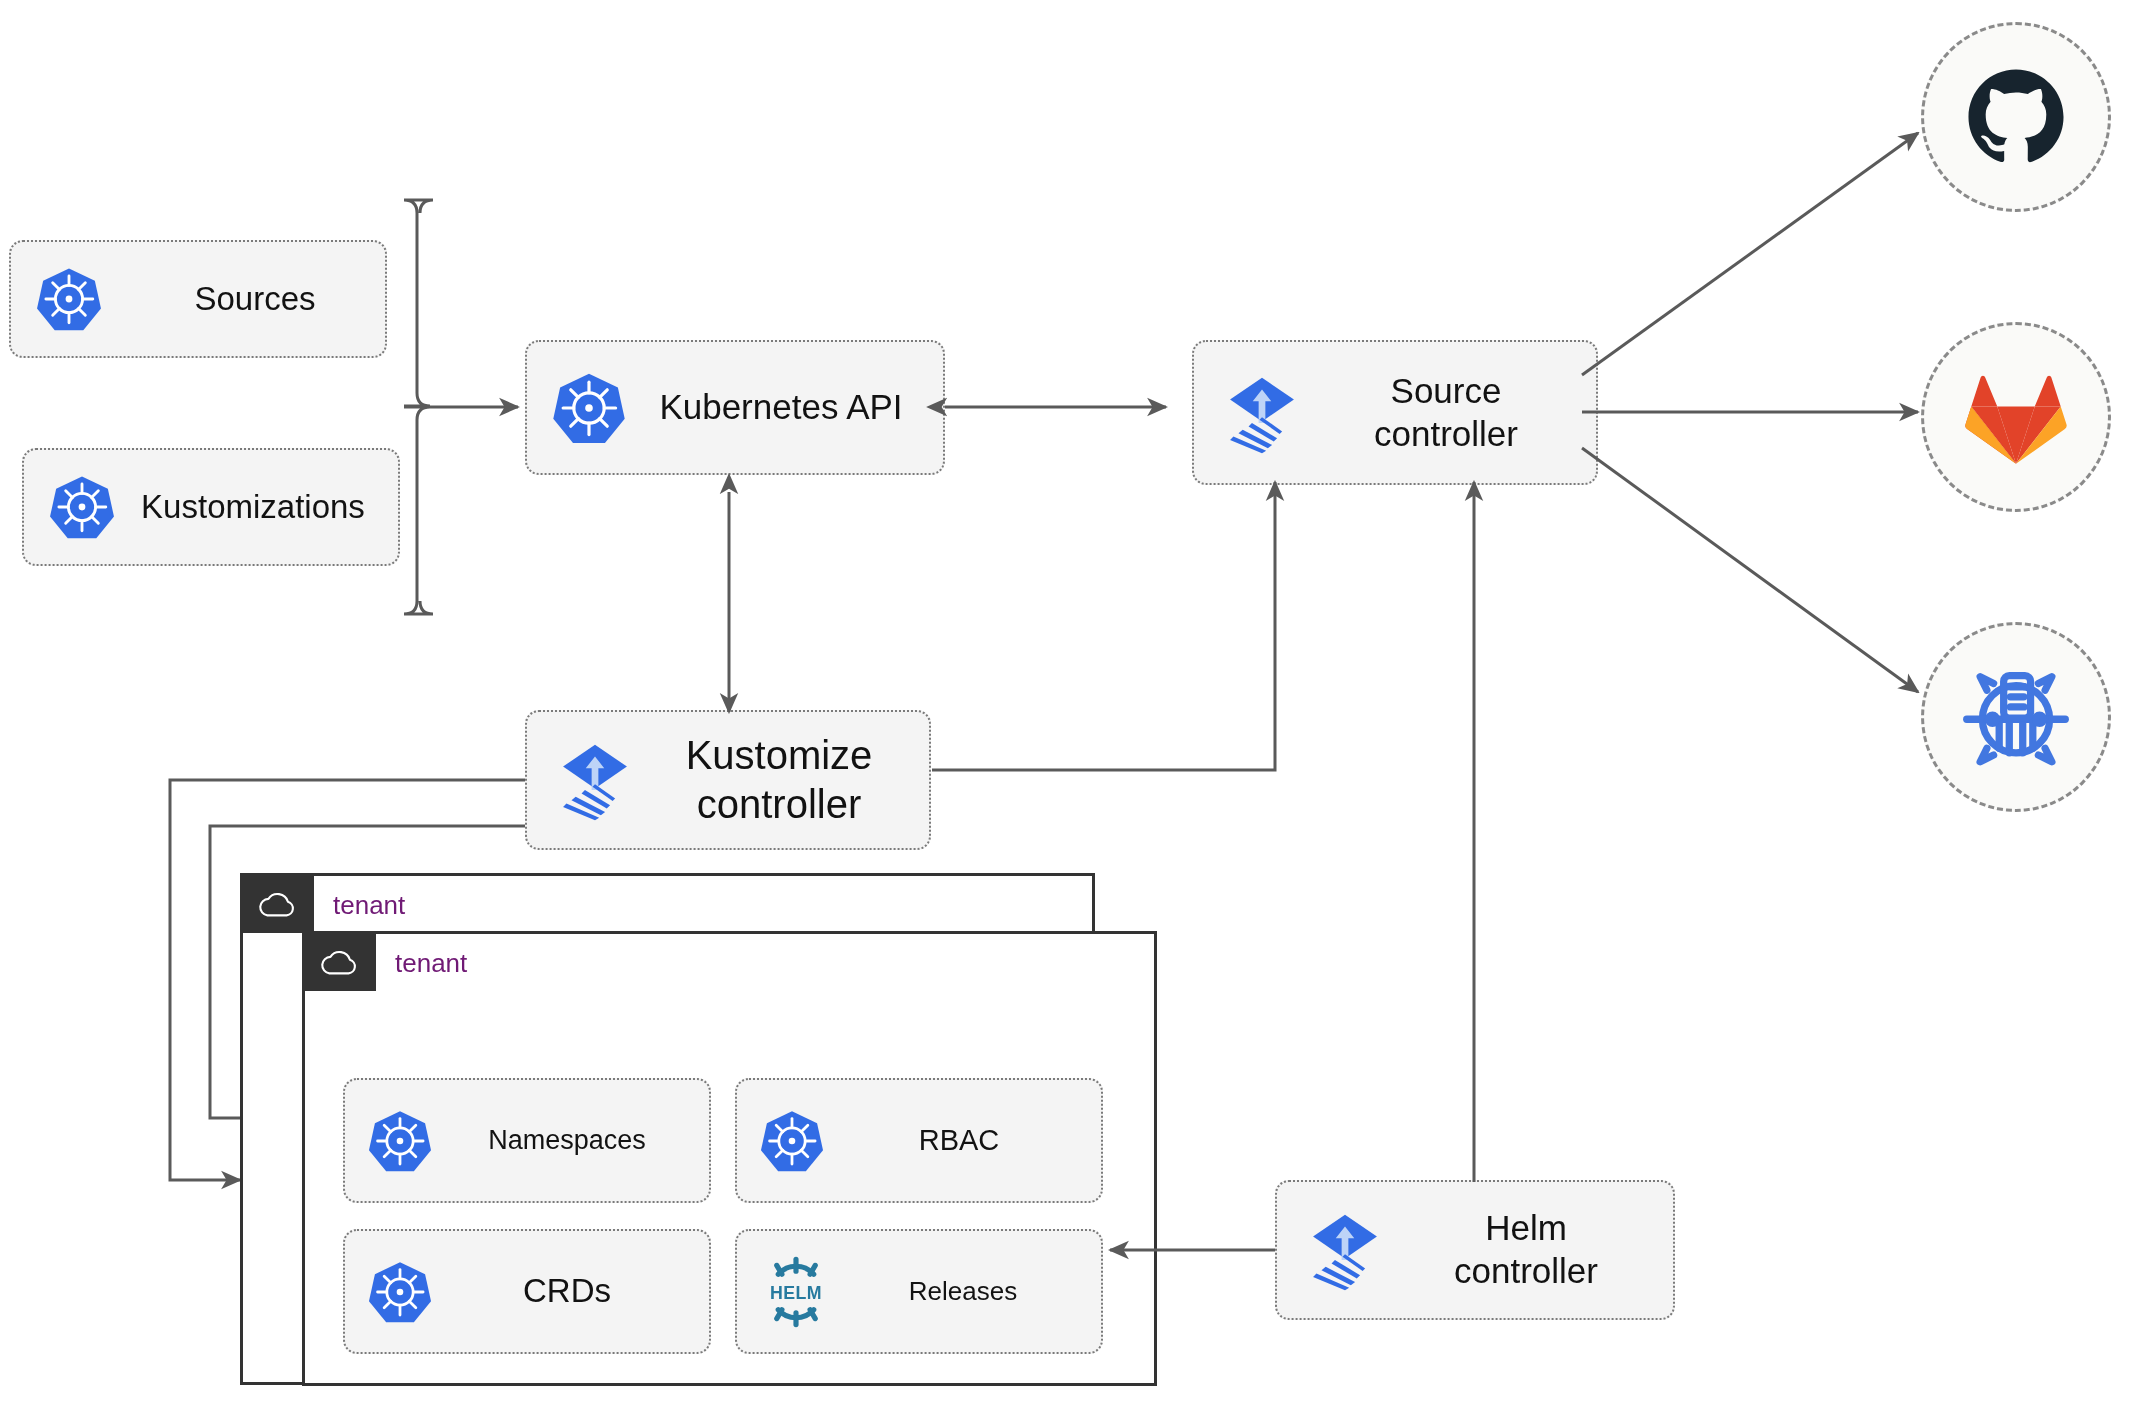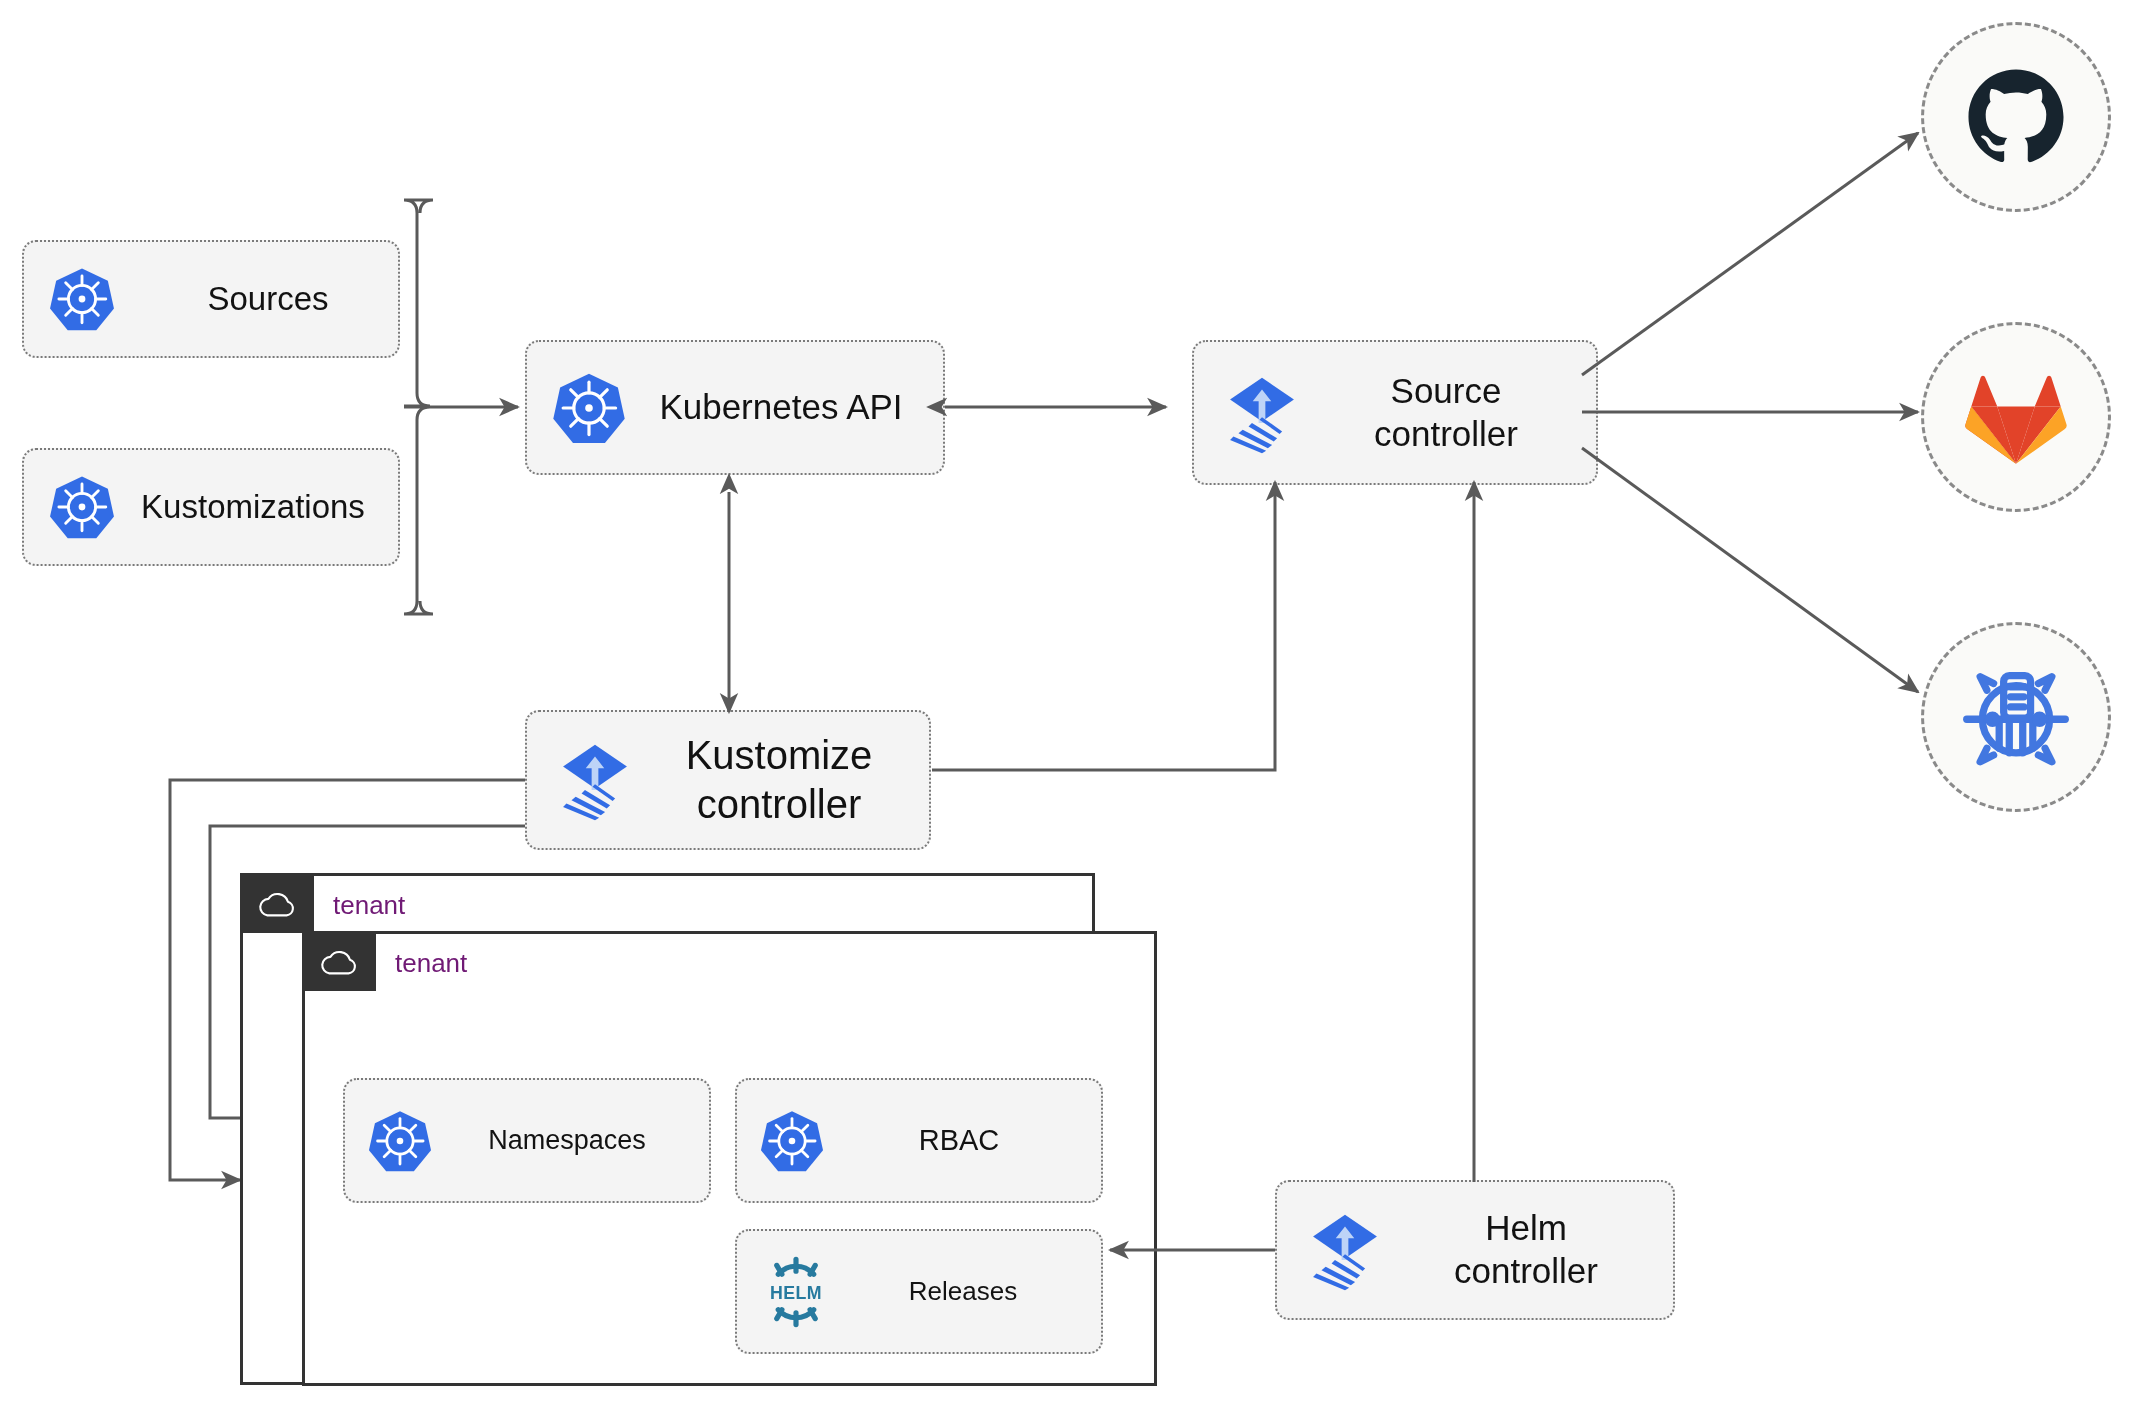--- a/index.html
+++ b/index.html
@@ -134,21 +134,21 @@
 
     <path d="M 1275 1250 L 1110 1250" fill="none" stroke="#5a5a5a" stroke-width="3" marker-end="url(#ah2)"></path>
 
     <path d="M 1582 375 L 1918 133" fill="none" stroke="#5a5a5a" stroke-width="3" marker-end="url(#ah2)"></path>
 
     <path d="M 1582 412 L 1918 412" fill="none" stroke="#5a5a5a" stroke-width="3" marker-end="url(#ah2)"></path>
 
     <path d="M 1582 448 L 1918 692" fill="none" stroke="#5a5a5a" stroke-width="3" marker-end="url(#ah2)"></path>
   </svg>
 
-  <div class="node" style="left:22px; top:240px; width:378px; height:118px; padding-left:24px;gap:30px;">
+  <div class="node" style="left:9px; top:240px; width:378px; height:118px; padding-left:24px;gap:30px;">
     <span class="ico">
       <svg width="68" height="68" viewBox="0 0 100 100">
         <path d="M50 5 L88 23 L97 64 L71 96 L29 96 L3 64 L12 23 Z" fill="#326CE5"></path>
         <g fill="none" stroke="#ffffff" stroke-width="4.2" stroke-linecap="round">
           <circle cx="50" cy="50" r="20"></circle>
           <line x1="50" y1="16" x2="50" y2="30"></line>
           <line x1="50" y1="70" x2="50" y2="85"></line>
           <line x1="16" y1="50" x2="30" y2="50"></line>
           <line x1="70" y1="50" x2="85" y2="50"></line>
           <line x1="26" y1="26" x2="36" y2="36"></line>
@@ -351,20 +351,40 @@
             <line x1="64" y1="64" x2="74" y2="74"></line>
             <line x1="74" y1="26" x2="64" y2="36"></line>
             <line x1="36" y1="64" x2="26" y2="74"></line>
           </g>
           <circle cx="50" cy="50" r="5" fill="#ffffff"></circle>
         </svg>
       </span>
       <span class="lbl" style="font-size:29px;">RBAC</span>
     </div>
 
+    <div class="node" style="left:38px; top:295px; width:368px; height:125px; padding-left:22px;">
+      <span class="ico">
+        <svg width="66" height="66" viewBox="0 0 100 100">
+          <path d="M50 5 L88 23 L97 64 L71 96 L29 96 L3 64 L12 23 Z" fill="#326CE5"></path>
+          <g fill="none" stroke="#ffffff" stroke-width="4.2" stroke-linecap="round">
+            <circle cx="50" cy="50" r="20"></circle>
+            <line x1="50" y1="16" x2="50" y2="30"></line>
+            <line x1="50" y1="70" x2="50" y2="85"></line>
+            <line x1="16" y1="50" x2="30" y2="50"></line>
+            <line x1="70" y1="50" x2="85" y2="50"></line>
+            <line x1="26" y1="26" x2="36" y2="36"></line>
+            <line x1="64" y1="64" x2="74" y2="74"></line>
+            <line x1="74" y1="26" x2="64" y2="36"></line>
+            <line x1="36" y1="64" x2="26" y2="74"></line>
+          </g>
+          <circle cx="50" cy="50" r="5" fill="#ffffff"></circle>
+        </svg>
+      </span>
+      <span class="lbl" style="font-size:33px;">CRDs</span>
+    </div>
 
     <div class="node" style="left:430px; top:295px; width:368px; height:125px; padding-left:22px;">
       <span class="ico">
         <svg width="74" height="74" viewBox="0 0 100 100">
           <g fill="none" stroke="#277A9F" stroke-width="7" stroke-linecap="round">
             <path d="M26 26 A32 32 0 0 1 74 26"></path>
             <path d="M26 74 A32 32 0 0 0 74 74"></path>
             <line x1="50" y1="6" x2="50" y2="22"></line>
             <line x1="50" y1="78" x2="50" y2="94"></line>
             <line x1="24" y1="14" x2="31" y2="26"></line>

